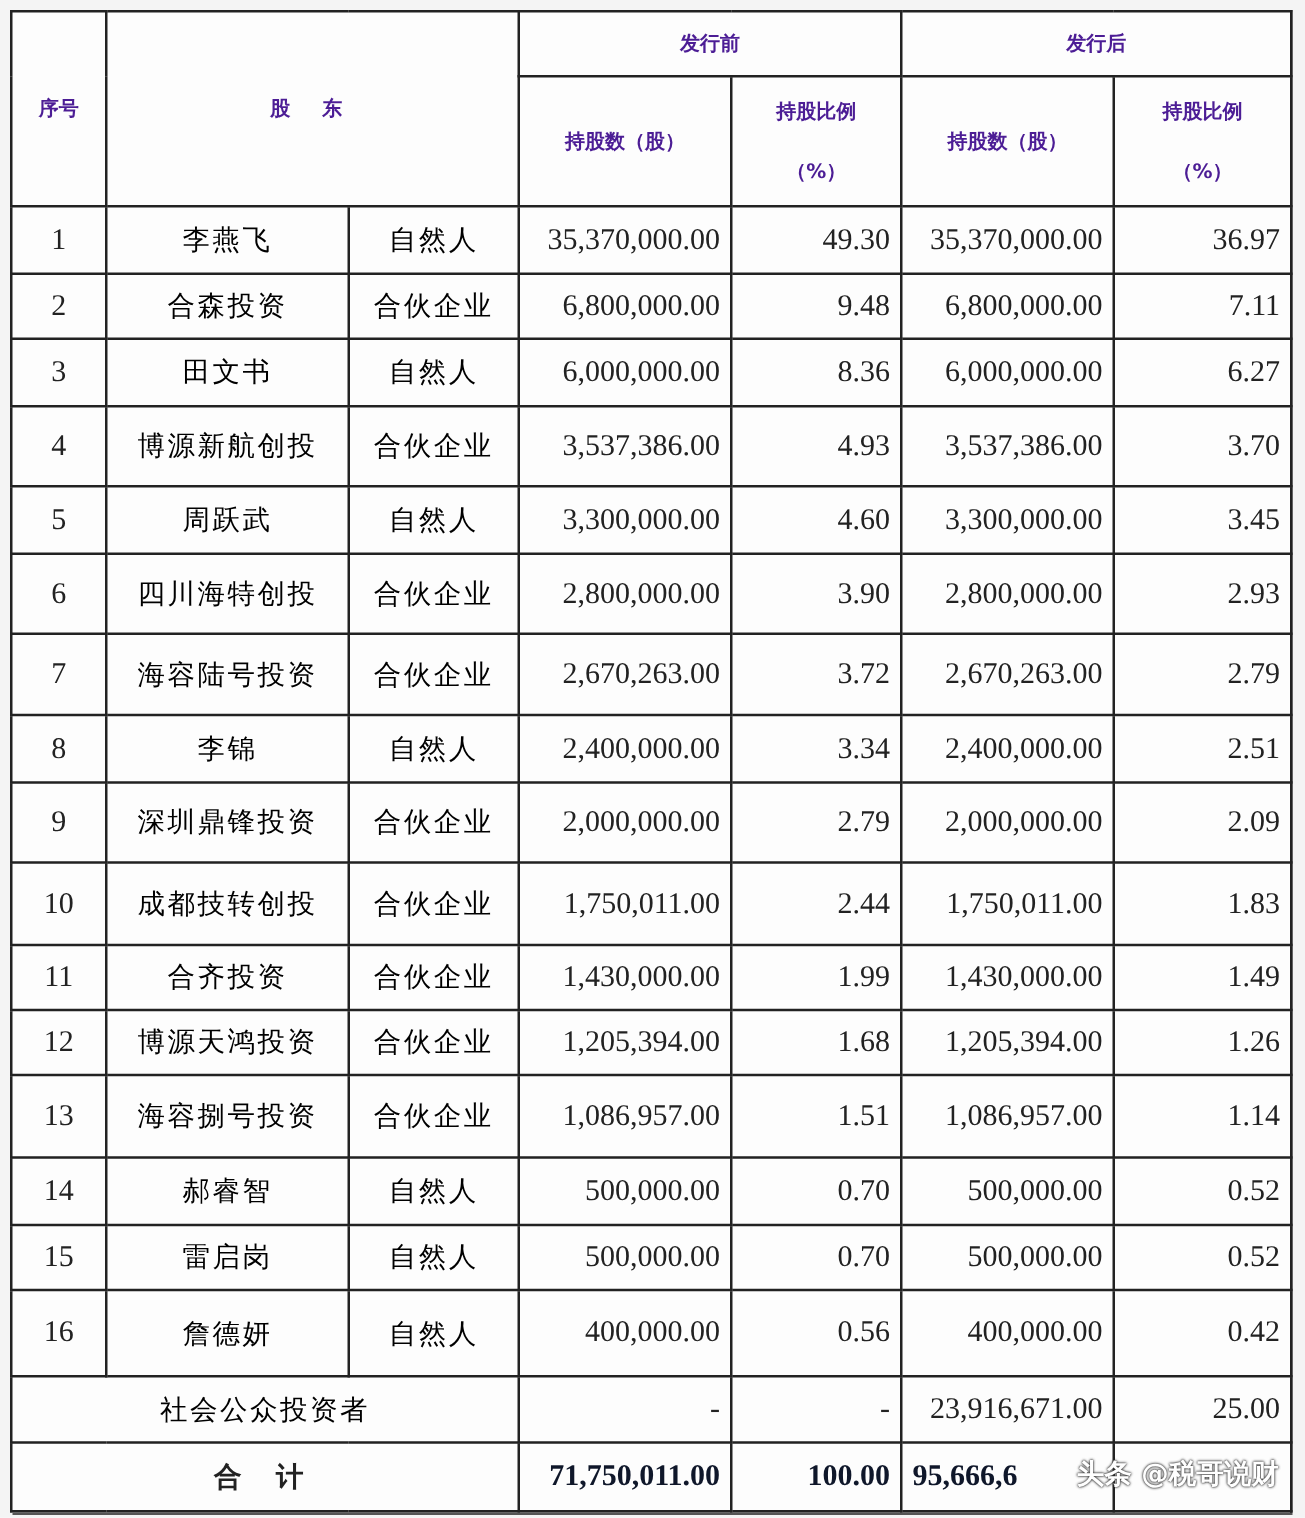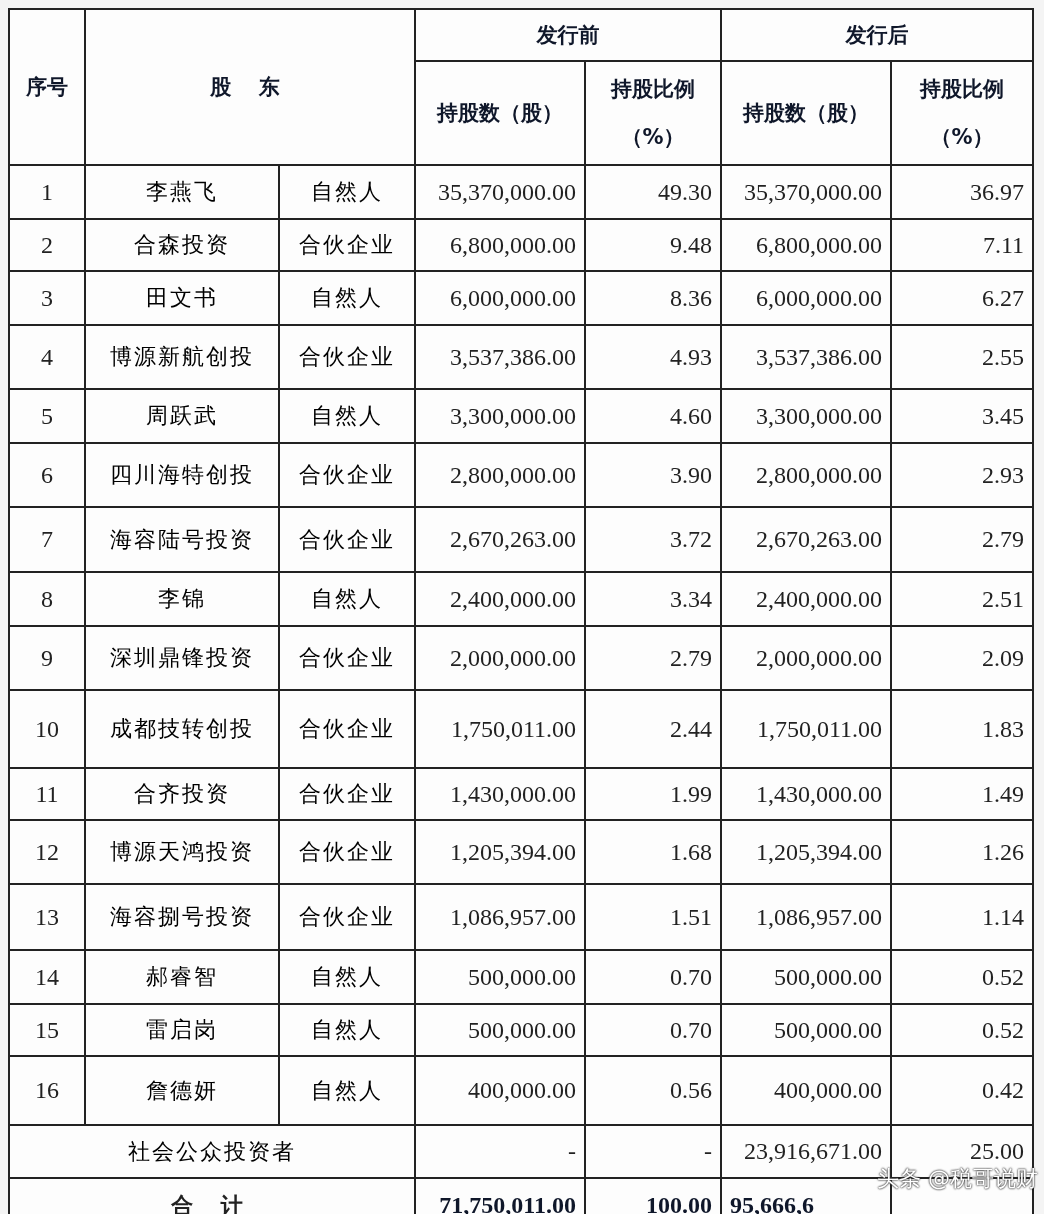--- a/index.html
+++ b/index.html
@@ -2,28 +2,28 @@
 <html><head>
 <meta charset="utf-8">
 <style>
   html, body { margin:0; padding:0; background:#f4f4f4; }
   body { width:1044px; height:1214px; position:relative; overflow:hidden; }
   .wrap { position:absolute; left:8px; top:8px; width:1024px; background:#fdfdfd;
           box-shadow: 2px 2px 0 #555; }
   table { border-collapse:collapse; width:1024px; table-layout:fixed;
           font-family:"DejaVu Serif","Liberation Serif",serif; color:#222; }
   td, th { border:2px solid #222; padding:0 8px; font-size:22px; }
-  th { font-family:"DejaVu Sans","Liberation Sans",sans-serif; font-weight:bold; font-size:21px; color:#0f172a; }
+  th { font-family:"DejaVu Sans","Liberation Sans",sans-serif; font-weight:bold; font-size:16px; color:#4c1d95; }
   .c { text-align:center; }
   .r { text-align:right; }
   .num { font-family:"Liberation Serif","DejaVu Serif",serif; font-size:24px; }
   .cjk { font-family:"DejaVu Sans","Liberation Sans",sans-serif; font-size:22px; letter-spacing:2px; color:#000000; }
   .bold { font-weight:bold; color:#0f172a; }
-  .wm { position:absolute; right:6px; bottom:20px; font-family:"DejaVu Sans",sans-serif;
-        font-size:22px; color:#fff; text-shadow:0 0 2px #333, 0 0 2px #333; }
+  .wm { position:absolute; right:21px; bottom:20px; font-family:"DejaVu Sans",sans-serif;
+        font-size:22px; color:#fff; text-shadow:0 0 2px #333, 0 0 2px #333;font-weight:bold; }
 </style>
 </head>
 <body>
 
 <div class="wrap">
 <table>
   <colgroup>
     <col style="width:76px">
         <col style="width:194px">
         <col style="width:136px">
@@ -80,21 +80,21 @@
           <td class="r num">6,000,000.00</td>
           <td class="r num">6.27</td>
         </tr>
         <tr style="height: 64px;">
           <td class="c num">4</td>
           <td class="c cjk">博源新航创投</td>
           <td class="c cjk">合伙企业</td>
           <td class="r num">3,537,386.00</td>
           <td class="r num">4.93</td>
           <td class="r num">3,537,386.00</td>
-          <td class="r num">2.55</td>
+          <td class="r num">3.70</td>
         </tr>
         <tr style="height: 54px;">
           <td class="c num">5</td>
           <td class="c cjk">周跃武</td>
           <td class="c cjk">自然人</td>
           <td class="r num">3,300,000.00</td>
           <td class="r num">4.60</td>
           <td class="r num">3,300,000.00</td>
           <td class="r num">3.45</td>
         </tr>
@@ -127,39 +127,39 @@
         </tr>
         <tr style="height: 64px;">
           <td class="c num">9</td>
           <td class="c cjk">深圳鼎锋投资</td>
           <td class="c cjk">合伙企业</td>
           <td class="r num">2,000,000.00</td>
           <td class="r num">2.79</td>
           <td class="r num">2,000,000.00</td>
           <td class="r num">2.09</td>
         </tr>
-        <tr style="height: 78px;">
+        <tr style="height: 66px;">
           <td class="c num">10</td>
           <td class="c cjk">成都技转创投</td>
           <td class="c cjk">合伙企业</td>
           <td class="r num">1,750,011.00</td>
           <td class="r num">2.44</td>
           <td class="r num">1,750,011.00</td>
           <td class="r num">1.83</td>
         </tr>
         <tr style="height: 52px;">
           <td class="c num">11</td>
           <td class="c cjk">合齐投资</td>
           <td class="c cjk">合伙企业</td>
           <td class="r num">1,430,000.00</td>
           <td class="r num">1.99</td>
           <td class="r num">1,430,000.00</td>
           <td class="r num">1.49</td>
         </tr>
-        <tr style="height: 64px; padding-left: 40px;">
+        <tr style="height: 52px; padding-left: 40px;">
           <td class="c num">12</td>
           <td class="c cjk">博源天鸿投资</td>
           <td class="c cjk">合伙企业</td>
           <td class="r num">1,205,394.00</td>
           <td class="r num">1.68</td>
           <td class="r num">1,205,394.00</td>
           <td class="r num">1.26</td>
         </tr>
         <tr style="height: 66px;">
           <td class="c num">13</td>

